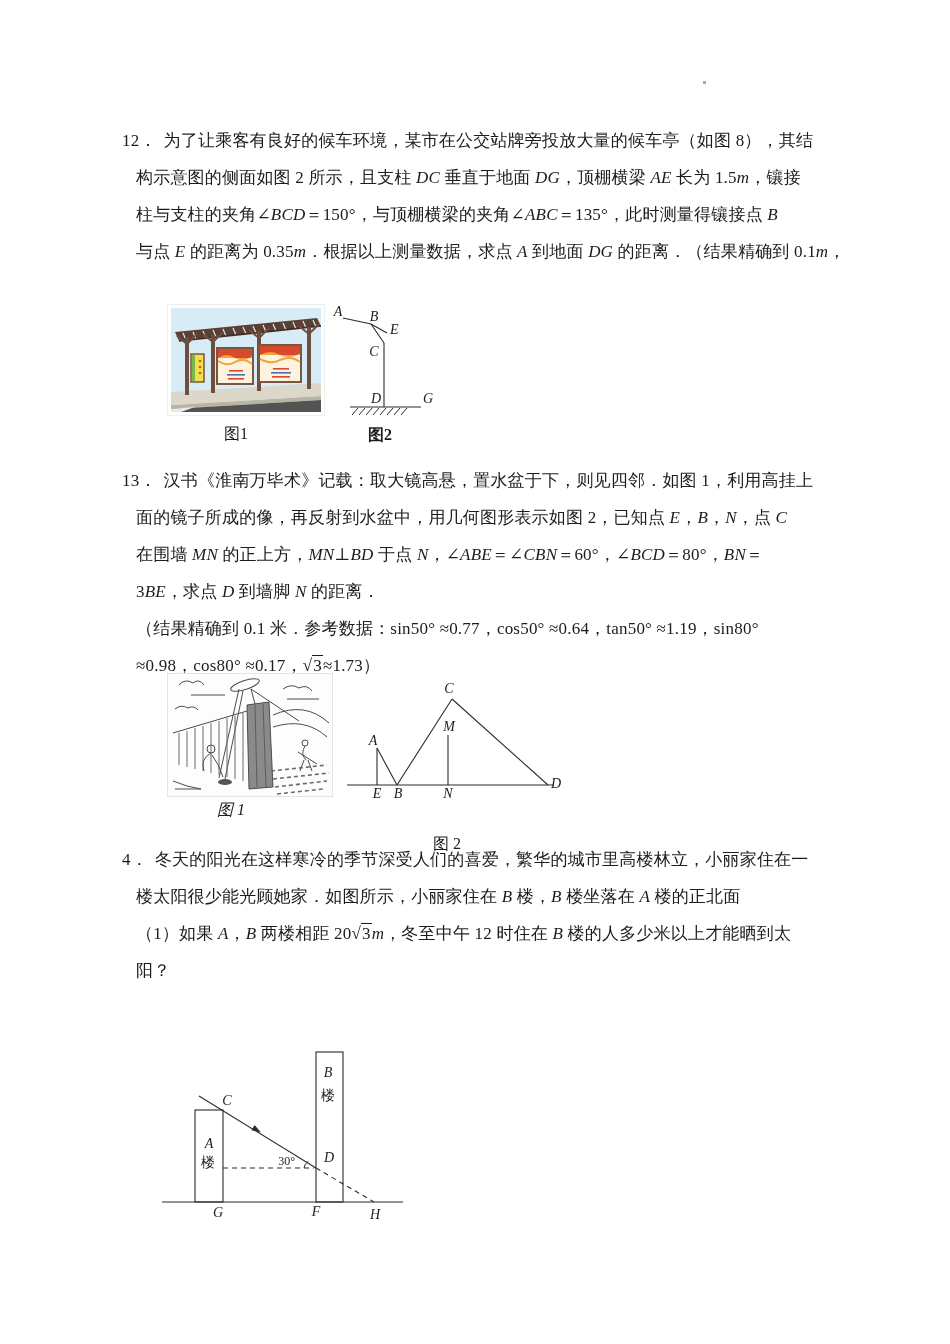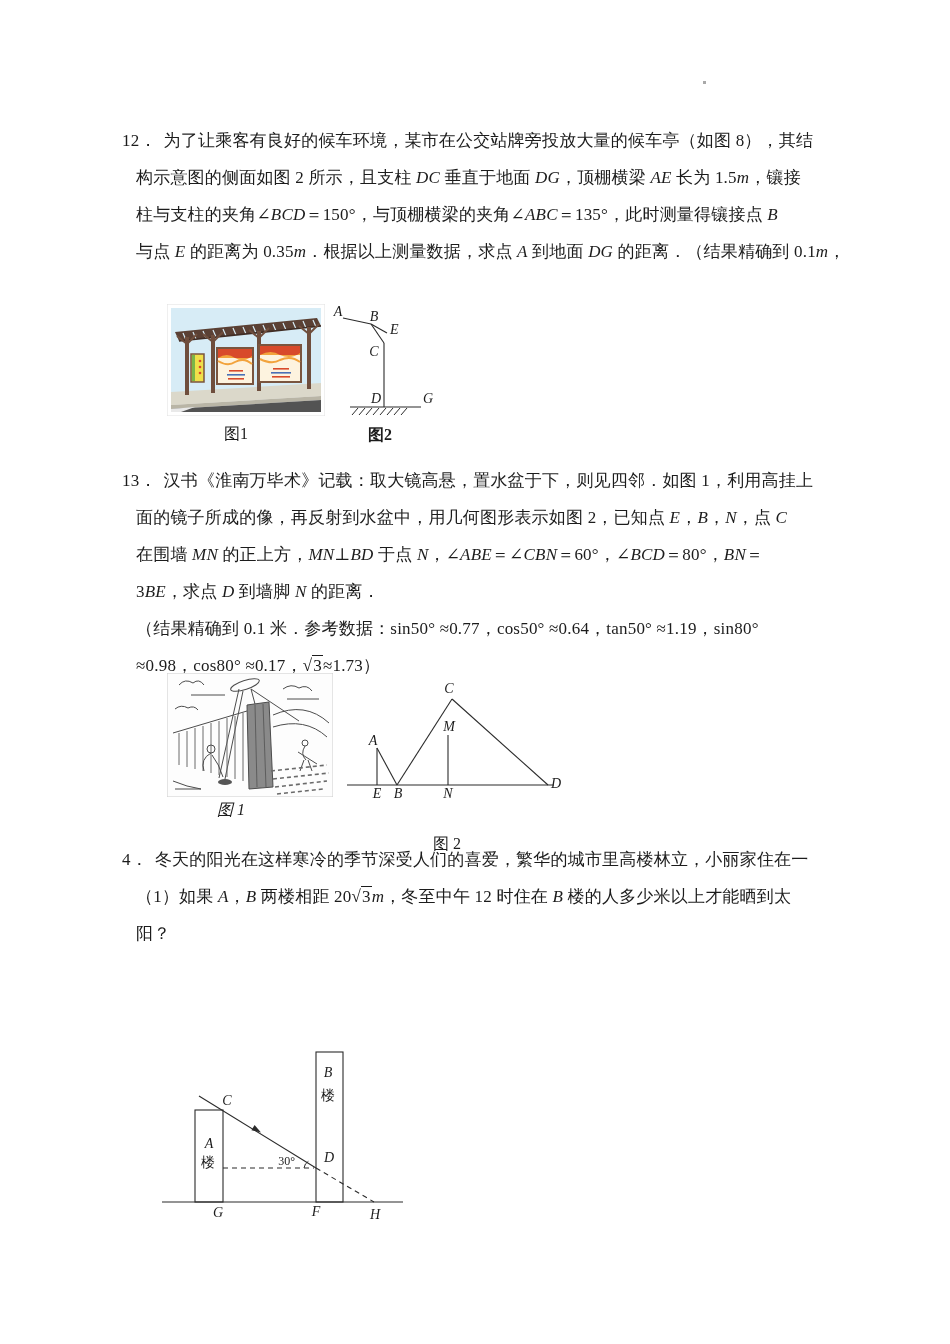--- a/index.html
+++ b/index.html
@@ -231,20 +231,21 @@
   <text x="106" y="59" text-anchor="middle">M</text>
   <text x="34" y="126" text-anchor="middle">E</text>
   <text x="55" y="126" text-anchor="middle">B</text>
   <text x="105" y="126" text-anchor="middle">N</text>
   <text x="208" y="116" text-anchor="start">D</text>
 </svg>
 <div class="figcap" style="left:433px;top:801px;margin-top:33px;">图 2</div>
 
 <div class="prob" style="top:841px;">
   <div class="tline"><span class="num">4．</span><span>冬天的阳光在这样寒冷的季节深受人们的喜爱，繁华的城市里高楼林立，小丽家住在一</span></div>
+  <div class="tline cont">楼太阳很少能光顾她家．如图所示，小丽家住在 <i>B</i> 楼，<i>B</i> 楼坐落在 <i>A</i> 楼的正北面</div>
   <div class="tline cont">（1）如果 <i>A</i>，<i>B</i> 两楼相距 20<span class="sq">√<span class="sq-n">3</span></span><i>m</i>，冬至中午 12 时住在 <i>B</i> 楼的人多少米以上才能晒到太</div>
   <div class="tline cont">阳？</div>
 </div>
 
 <svg class="fig" style="left:158px;top:1048px;" width="250" height="175" viewBox="0 0 250 175">
   <line class="ln" x1="4" y1="154" x2="245" y2="154"></line>
   <rect class="ln" x="37" y="62" width="28" height="92" fill="none"></rect>
   <rect class="ln" x="158" y="4" width="27" height="150" fill="none"></rect>
   <line class="ln" x1="41" y1="48" x2="158" y2="120"></line>
   <polygon points="103,84.5 93.4,82.2 96.6,77" fill="#2b2b2b"></polygon>

